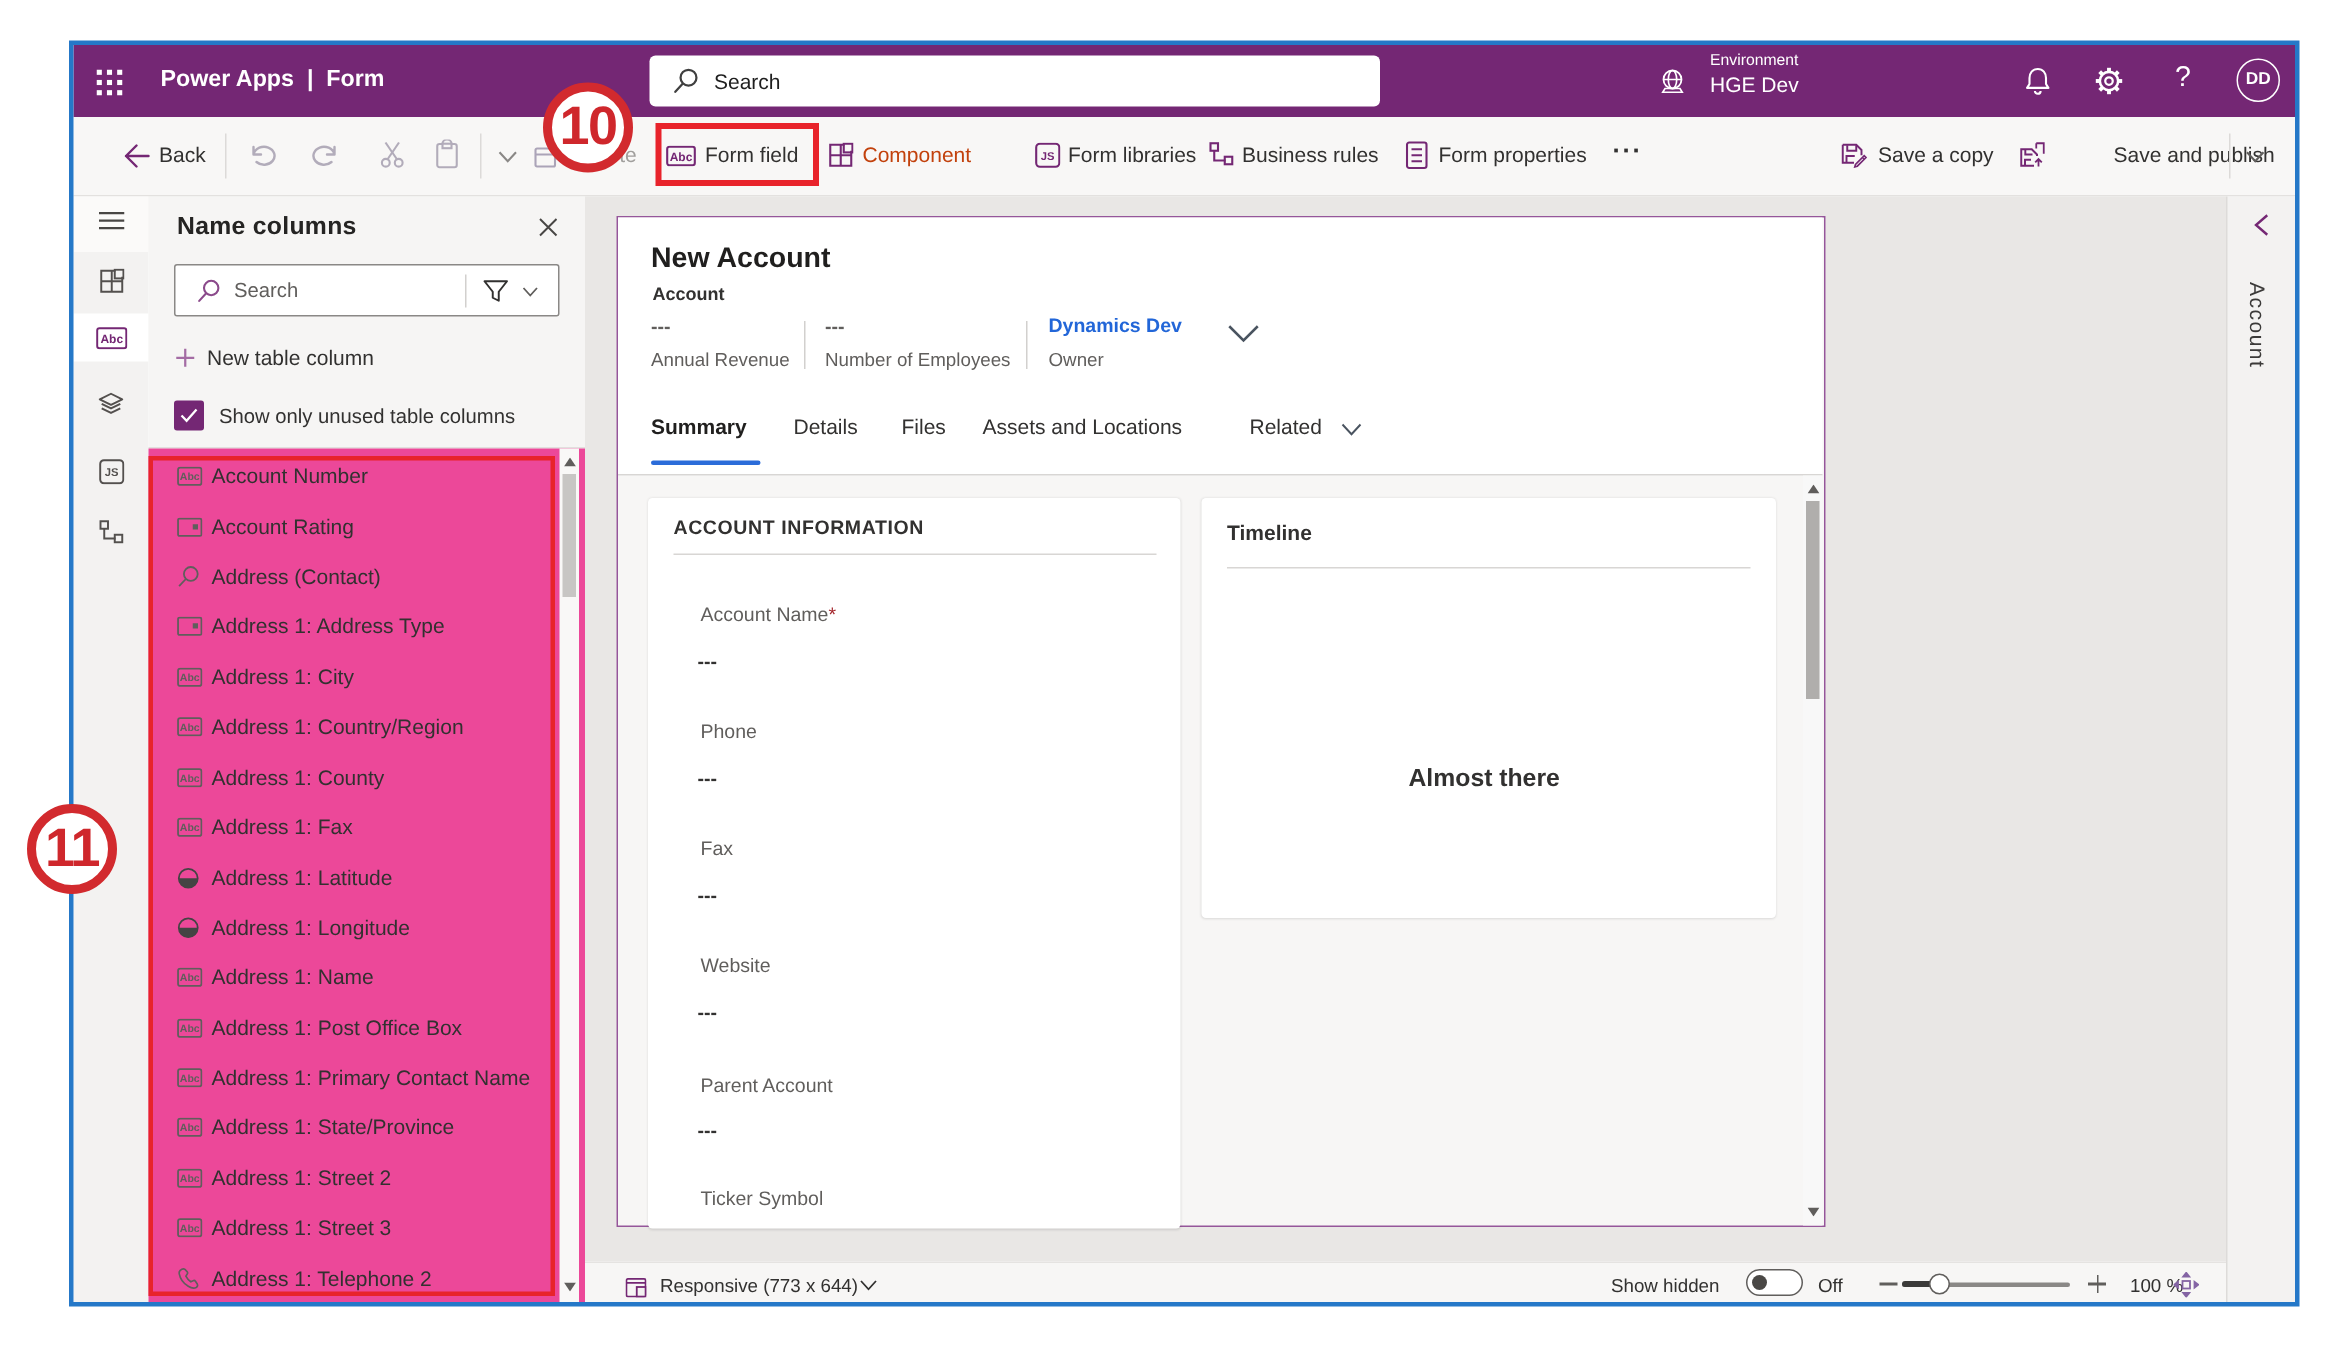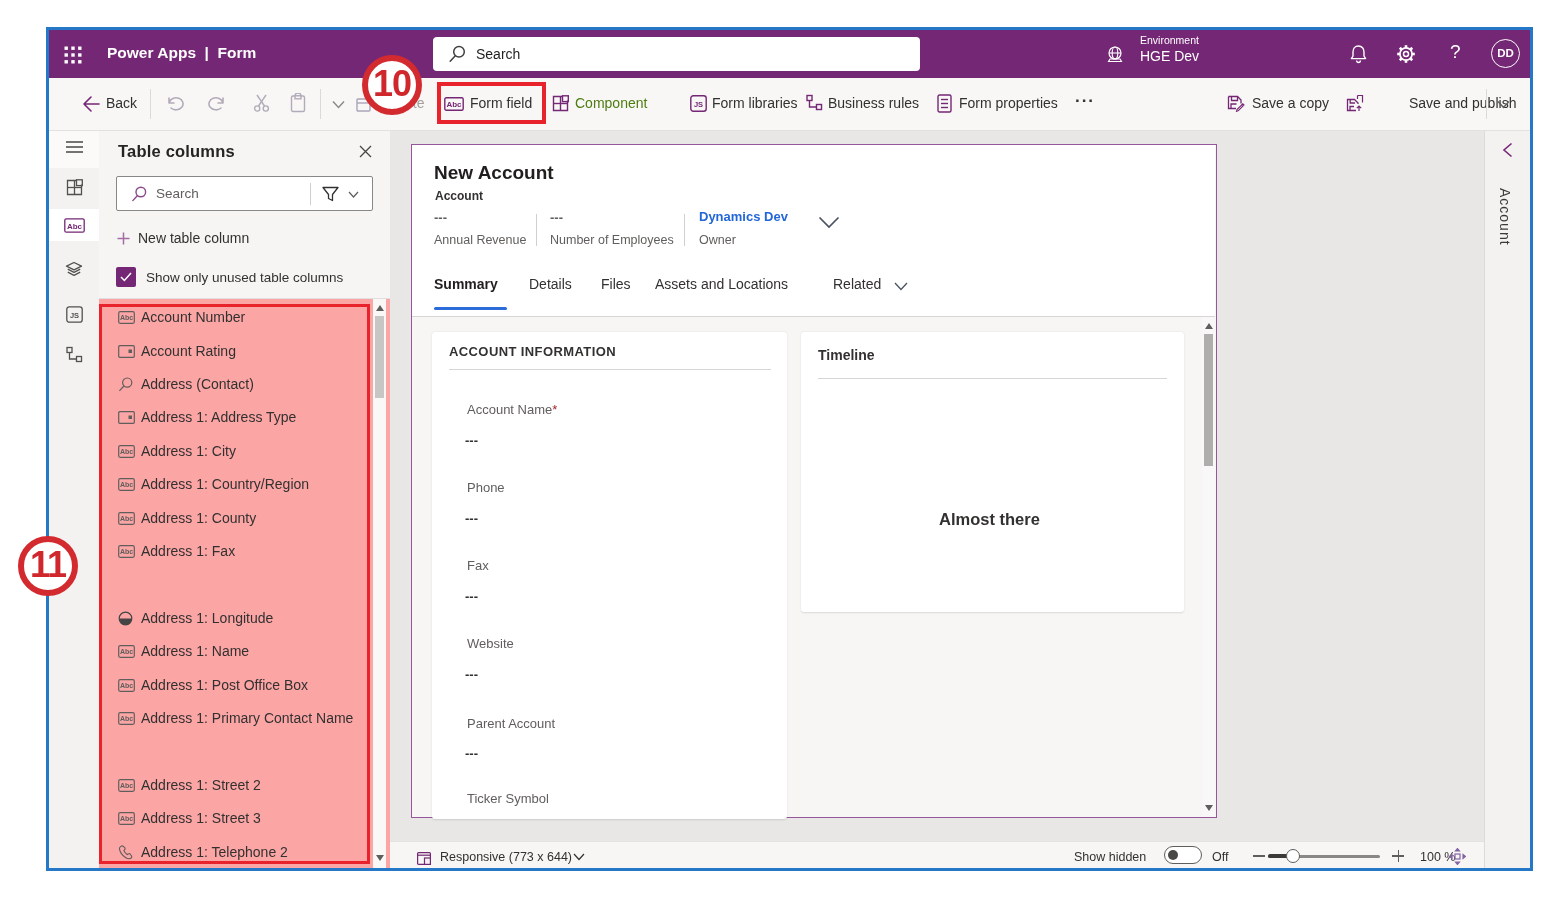--- a/index.html
+++ b/index.html
@@ -136,21 +136,21 @@
     <div class="t" style="left:421px;top:17px;font-size:14px;color:#323130;">Form field</div>
 
     <svg class="abs" style="left:503px;top:17px" width="17" height="17" viewBox="0 0 17 17">
       <g fill="none" stroke="#742774" stroke-width="1.4">
         <path d="M15.5 5.5 L15.5 15.5 L1.5 15.5 L1.5 1.5 L11 1.5"></path>
         <rect x="10.5" y="0.8" width="5.8" height="5.8"></rect>
         <line x1="8.5" y1="1.5" x2="8.5" y2="15.5"></line>
           <line x1="1.5" y1="8.5" x2="15.5" y2="8.5"></line>
       </g>
     </svg>
-    <div class="t" style="left:526px;top:17px;font-size:14px;color:#4d7c0f;">Component</div>
+    <div class="t" style="left:526px;top:17px;font-size:14px;color:#c2410c;">Component</div>
 
     <svg class="abs" style="left:641px;top:17px" width="17" height="17" viewBox="0 0 17 17">
       <rect x="0.8" y="0.8" width="15.4" height="15.4" rx="2.5" fill="none" stroke="#742774" stroke-width="1.4"></rect>
       <text x="8.5" y="11.5" font-size="7.5" font-weight="bold" fill="#742774" text-anchor="middle" font-family="Liberation Sans,sans-serif">JS</text>
     </svg>
     <div class="t" style="left:663px;top:17px;font-size:14px;color:#323130;">Form libraries</div>
 
     <svg class="abs" style="left:756px;top:16px" width="18" height="18" viewBox="0 0 18 18">
       <g fill="none" stroke="#742774" stroke-width="1.4">
         <rect x="2" y="1.5" width="5" height="5"></rect>
@@ -238,21 +238,21 @@
 
     <svg class="abs" style="left:16px;top:215px" width="18" height="18" viewBox="0 0 18 18">
       <g fill="none" stroke="#53504e" stroke-width="1.3">
         <rect x="2" y="1.5" width="5" height="5"></rect>
         <path d="M4.5 6.5 L4.5 13 L12 13"></path>
         <rect x="11.5" y="10.5" width="5" height="5"></rect>
       </g>
     </svg>
   </div>
   <div id="panel" class="abs">
-    <div class="t" style="left:19px;top:11px;font-size:16.5px;font-weight:bold;color:#252423;letter-spacing:0.2px;">Table columns</div>
+    <div class="t" style="left:19px;top:11px;font-size:16.5px;font-weight:bold;color:#252423;letter-spacing:0.2px;">Name columns</div>
     <svg class="abs" style="left:260px;top:14px" width="13" height="13" viewBox="0 0 13 13">
       <path d="M1 1 L12 12 M12 1 L1 12" stroke="#484644" stroke-width="1.3"></path>
     </svg>
 
     <div class="abs" style="left:17px;top:45px;width:257px;height:35px;background:#fff;border:1px solid #8a8886;border-radius:2px;box-sizing:border-box;">
       <svg class="abs" style="left:14px;top:9px" width="16" height="16" viewBox="0 0 16 16">
         <circle cx="9.8" cy="6" r="4.8" fill="none" stroke="#8b4a8b" stroke-width="1.4"></circle>
         <line x1="6.3" y1="9.7" x2="1.8" y2="14.6" stroke="#8b4a8b" stroke-width="1.4" stroke-linecap="round"></line>
       </svg>
       <div class="t" style="left:39px;top:9px;font-size:13.5px;color:#605e5c;">Search</div>
@@ -271,21 +271,21 @@
     <div class="t" style="left:39px;top:99px;font-size:14px;color:#323130;">New table column</div>
 
     <div class="abs" style="left:17px;top:136px;width:20px;height:20px;background:#742774;border-radius:2px;">
       <svg class="abs" style="left:4px;top:5px" width="12" height="10" viewBox="0 0 12 10">
         <path d="M1 5 L4.4 8.5 L11 1" fill="none" stroke="#fff" stroke-width="1.5"></path>
       </svg>
     </div>
     <div class="t" style="left:47px;top:139px;font-size:13.5px;color:#323130;">Show only unused table columns</div>
     <div class="abs" style="left:0px;top:167px;width:291px;height:1px;background:#e1dfdd;"></div>
 
-    <div class="abs" style="left:0px;top:168px;width:291px;height:569px;background:#fca5a5;overflow:hidden;" id="collist">
+    <div class="abs" style="left:0px;top:168px;width:291px;height:569px;background:#ec4899;overflow:hidden;" id="collist">
       <div class="abs" style="left:0;top:2px;width:274px;height:33px;">
           <svg class="abs" style="left:19px;top:10px" width="17" height="13" viewBox="0 0 17 13">
             <rect x="0.7" y="0.7" width="15.6" height="11.6" rx="1.5" fill="none" stroke="#605e5c" stroke-width="1.2"></rect>
             <text x="8.5" y="9.3" font-size="7" font-weight="bold" fill="#605e5c" text-anchor="middle" font-family="Liberation Sans,sans-serif">Abc</text>
           </svg>
           <div class="t" style="left:42px;top:8px;font-size:14px;color:#323130;">Account Number</div>
         </div>
       <div class="abs" style="left:0;top:69px;width:274px;height:33px;">
           <svg class="abs" style="left:19px;top:9px" width="15" height="15" viewBox="0 0 15 15">
             <circle cx="9.2" cy="5.6" r="4.6" fill="none" stroke="#605e5c" stroke-width="1.2"></circle>
@@ -328,20 +328,27 @@
           </svg>
           <div class="t" style="left:42px;top:8px;font-size:14px;color:#323130;">Address 1: County</div>
         </div>
       <div class="abs" style="left:0;top:236px;width:274px;height:33px;">
           <svg class="abs" style="left:19px;top:10px" width="17" height="13" viewBox="0 0 17 13">
             <rect x="0.7" y="0.7" width="15.6" height="11.6" rx="1.5" fill="none" stroke="#605e5c" stroke-width="1.2"></rect>
             <text x="8.5" y="9.3" font-size="7" font-weight="bold" fill="#605e5c" text-anchor="middle" font-family="Liberation Sans,sans-serif">Abc</text>
           </svg>
           <div class="t" style="left:42px;top:8px;font-size:14px;color:#323130;">Address 1: Fax</div>
         </div>
+      <div class="abs" style="left:0;top:270px;width:274px;height:33px;">
+          <svg class="abs" style="left:19px;top:9px" width="15" height="15" viewBox="0 0 15 15">
+            <circle cx="7.5" cy="7.5" r="6.3" fill="none" stroke="#444" stroke-width="1.2"></circle>
+            <path d="M1.2 7.5 a6.3 6.3 0 0 0 12.6 0 Z" fill="#444"></path>
+          </svg>
+          <div class="t" style="left:42px;top:8px;font-size:14px;color:#323130;">Address 1: Latitude</div>
+        </div>
       <div class="abs" style="left:0;top:303px;width:274px;height:33px;">
           <svg class="abs" style="left:19px;top:9px" width="15" height="15" viewBox="0 0 15 15">
             <circle cx="7.5" cy="7.5" r="6.3" fill="none" stroke="#444" stroke-width="1.2"></circle>
             <path d="M1.2 7.5 a6.3 6.3 0 0 0 12.6 0 Z" fill="#444"></path>
           </svg>
           <div class="t" style="left:42px;top:8px;font-size:14px;color:#323130;">Address 1: Longitude</div>
         </div>
       <div class="abs" style="left:0;top:336px;width:274px;height:33px;">
           <svg class="abs" style="left:19px;top:10px" width="17" height="13" viewBox="0 0 17 13">
             <rect x="0.7" y="0.7" width="15.6" height="11.6" rx="1.5" fill="none" stroke="#605e5c" stroke-width="1.2"></rect>
@@ -355,20 +362,27 @@
             <text x="8.5" y="9.3" font-size="7" font-weight="bold" fill="#605e5c" text-anchor="middle" font-family="Liberation Sans,sans-serif">Abc</text>
           </svg>
           <div class="t" style="left:42px;top:8px;font-size:14px;color:#323130;">Address 1: Post Office Box</div>
         </div>
       <div class="abs" style="left:0;top:403px;width:274px;height:33px;">
           <svg class="abs" style="left:19px;top:10px" width="17" height="13" viewBox="0 0 17 13">
             <rect x="0.7" y="0.7" width="15.6" height="11.6" rx="1.5" fill="none" stroke="#605e5c" stroke-width="1.2"></rect>
             <text x="8.5" y="9.3" font-size="7" font-weight="bold" fill="#605e5c" text-anchor="middle" font-family="Liberation Sans,sans-serif">Abc</text>
           </svg>
           <div class="t" style="left:42px;top:8px;font-size:14px;color:#323130;">Address 1: Primary Contact Name</div>
+        </div>
+      <div class="abs" style="left:0;top:436px;width:274px;height:33px;">
+          <svg class="abs" style="left:19px;top:10px" width="17" height="13" viewBox="0 0 17 13">
+            <rect x="0.7" y="0.7" width="15.6" height="11.6" rx="1.5" fill="none" stroke="#605e5c" stroke-width="1.2"></rect>
+            <text x="8.5" y="9.3" font-size="7" font-weight="bold" fill="#605e5c" text-anchor="middle" font-family="Liberation Sans,sans-serif">Abc</text>
+          </svg>
+          <div class="t" style="left:42px;top:8px;font-size:14px;color:#323130;">Address 1: State/Province</div>
         </div>
       <div class="abs" style="left:0;top:470px;width:274px;height:33px;">
           <svg class="abs" style="left:19px;top:10px" width="17" height="13" viewBox="0 0 17 13">
             <rect x="0.7" y="0.7" width="15.6" height="11.6" rx="1.5" fill="none" stroke="#605e5c" stroke-width="1.2"></rect>
             <text x="8.5" y="9.3" font-size="7" font-weight="bold" fill="#605e5c" text-anchor="middle" font-family="Liberation Sans,sans-serif">Abc</text>
           </svg>
           <div class="t" style="left:42px;top:8px;font-size:14px;color:#323130;">Address 1: Street 2</div>
         </div>
       <div class="abs" style="left:0;top:503px;width:274px;height:33px;">
           <svg class="abs" style="left:19px;top:10px" width="17" height="13" viewBox="0 0 17 13">

